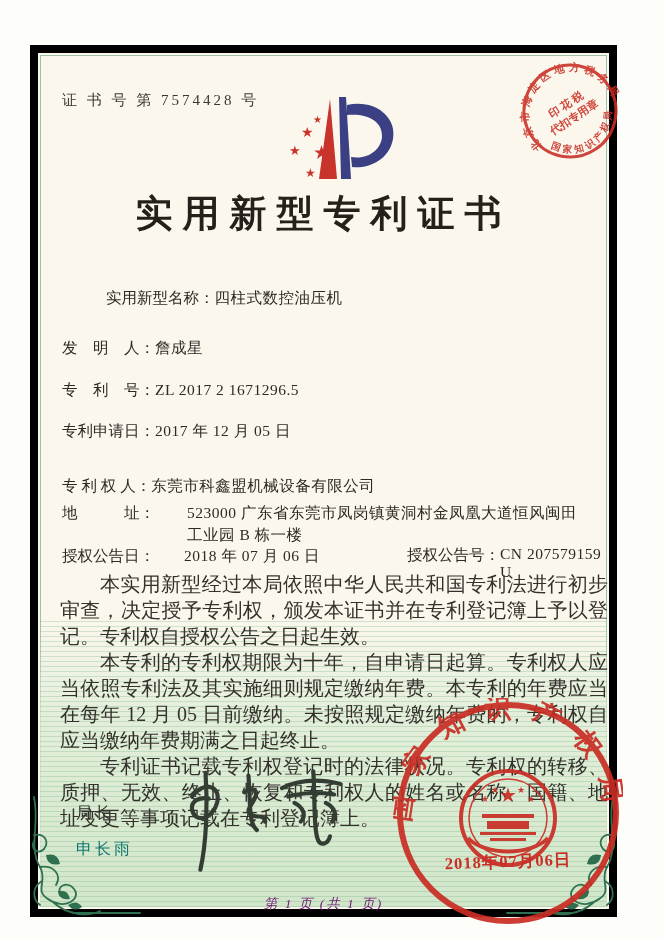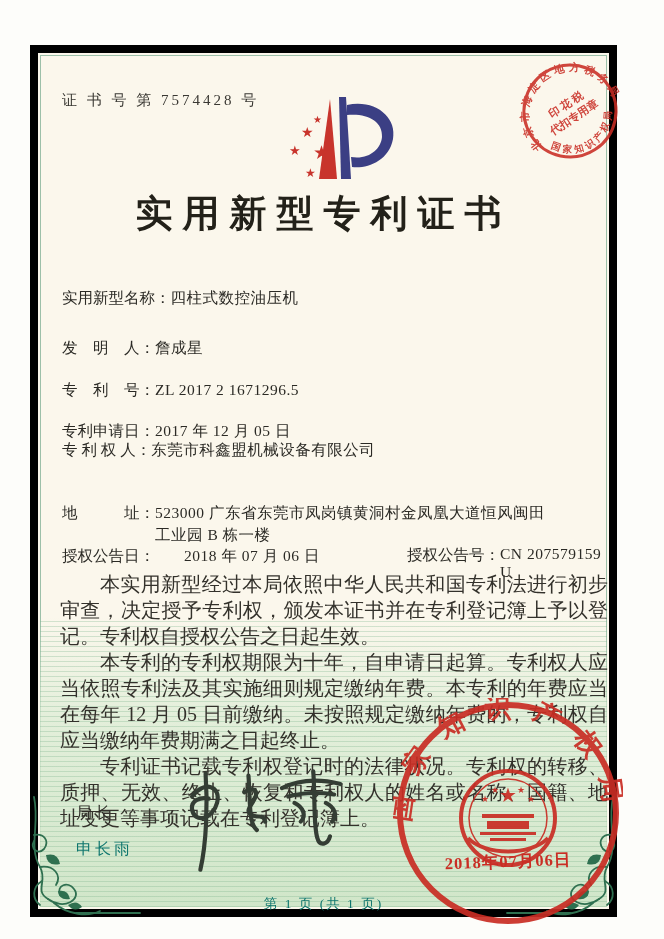--- a/index.html
+++ b/index.html
@@ -27,41 +27,41 @@
   .logo{position:absolute;left:237px;top:34px;width:132px;height:104px;}
   .tax-seal{position:absolute;left:476px;top:2px;width:112px;height:112px;transform:rotate(-33deg);opacity:.88;}
   .title{
     position:absolute;left:0;top:136px;width:100%;text-align:center;
     font-size:37px;font-weight:600;letter-spacing:10px;color:#232119;
   }
   .fields{position:absolute;left:24px;top:0;width:555px;font-size:15.5px;}
   .field-row{position:absolute;display:flex;line-height:22px;}
   .field-label{flex:0 0 auto;white-space:pre;color:#2b2a25;}
   .field-value{color:#2b2a25;letter-spacing:.5px;}
-  .row-name{top:234px;} .row-inventor{top:284px;} .row-patentno{top:326px;}
-  .row-filing{top:367px;} .row-patentee{top:386px;} .row-address{top:449px;}
+  .row-name{top:234px;margin-left:44px;} .row-inventor{top:284px;} .row-patentno{top:326px;}
+  .row-filing{top:367px;} .row-patentee{top:422px;} .row-address{top:449px;gap:32px;}
   .row-grantdate{top:492px;gap:29px;} .row-grantno{top:492px;left:345px;position:absolute;display:flex;}
   .row-address .field-value{width:398px;}
   .paragraphs{
     position:absolute;left:22px;top:518px;width:548px;
     font-size:20px;line-height:26px;text-align:justify;color:#33312b;
   }
   .paragraphs p{margin:0;text-indent:2em;}
   .sig-role{position:absolute;left:38px;top:750px;font-size:16px;letter-spacing:3px;color:#2c2a25;font-family:"Liberation Sans",sans-serif;}
   .sig-name{position:absolute;left:38px;top:786px;font-size:16px;letter-spacing:3px;color:#0f766e;font-family:"Liberation Sans",sans-serif;}
   .sig-hand{position:absolute;left:118px;top:708px;width:210px;height:115px;}
   .main-seal{position:absolute;left:355px;top:645px;width:230px;height:230px;opacity:.92;}
   .seal-date{
     position:absolute;left:352px;top:798px;width:236px;text-align:center;
     font-size:16.5px;color:#c92d24;letter-spacing:1px;transform:rotate(-2deg);
     font-weight:600;
   }
   .footer{
     position:absolute;left:0;top:842px;width:100%;text-align:center;
-    font-size:13.5px;letter-spacing:2px;color:#0f766e;
+    font-size:13.5px;letter-spacing:2px;color:#701a75;font-style:italic;
   }
   .corner-orn{position:absolute;width:118px;height:128px;}
   .corner-orn.left{left:-14px;bottom:-14px;}
   .corner-orn.right{right:-14px;bottom:-14px;transform:scaleX(-1);}
 </style>
 </head>
 <body>
 
 <div class="frame">
   <div class="frame-inner-line"></div>

